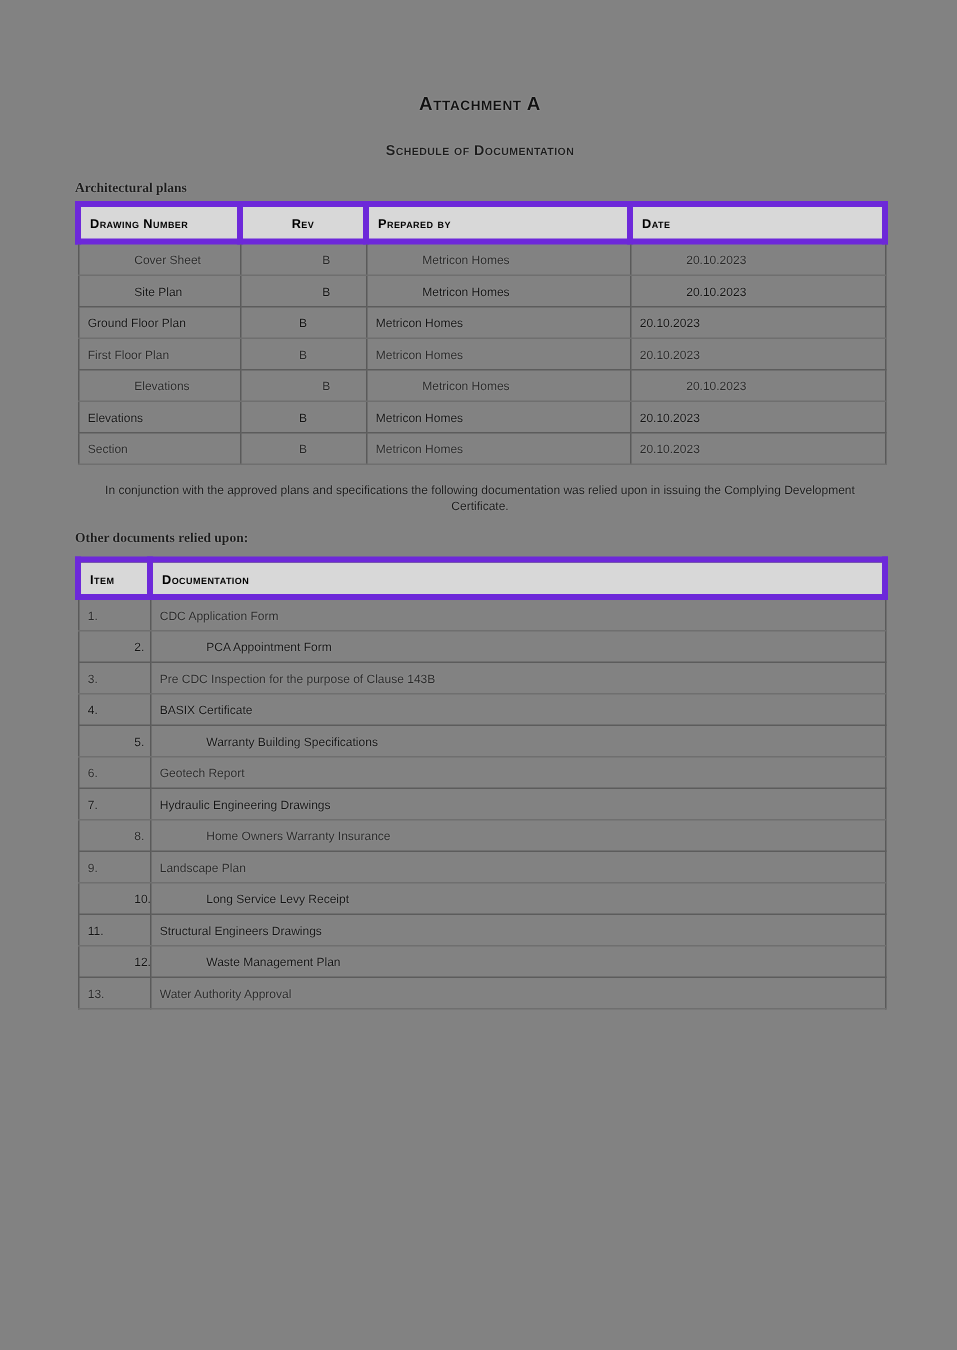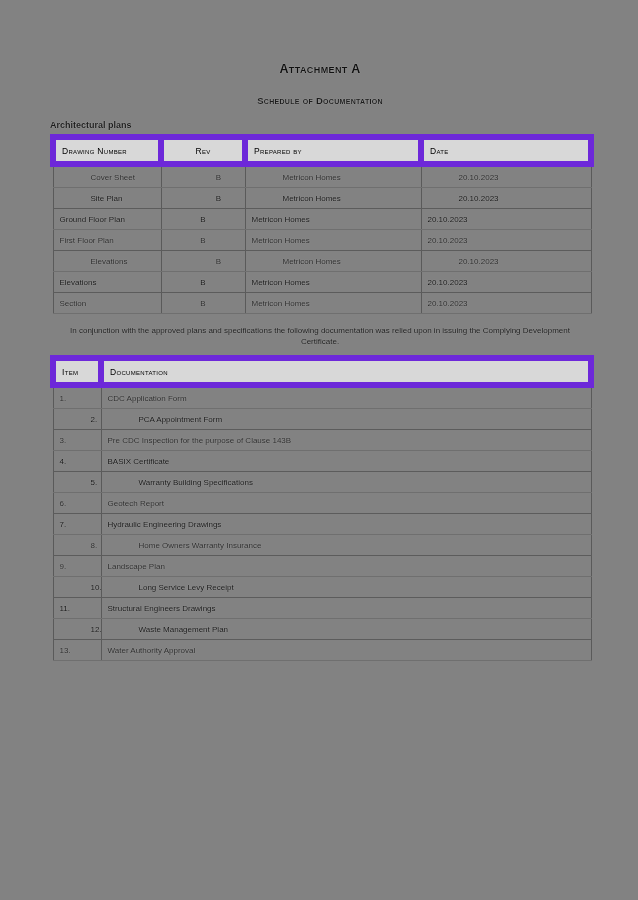--- a/index.html
+++ b/index.html
@@ -47,20 +47,21 @@
     margin-top: 19px;
     text-shadow: 0 0 1px rgba(255,255,255,0.45);
   }
   .section-label {
     font-size: 9px;
     font-weight: bold;
     color: #1b1b1b;
     margin-top: 14px;
     margin-bottom: 4px;
     text-shadow: 0 0 1px rgba(255,255,255,0.5);
+    font-family: Liberation Serif, serif;
   }
   .section-label.tight {
     margin-top: 10px;
     margin-bottom: 5px;
   }
 
   
   .body-para {
     font-size: 8px;
     line-height: 10.5px;
@@ -83,23 +84,23 @@
     border: 1px solid #5a5a5a;
     padding: 3px 6px;
     text-align: left;
     vertical-align: middle;
     color: #121212;
     overflow: hidden;
     white-space: nowrap;
   }
   table.doc-table thead th {
     background: #d8d8d8;
-    border: 6px solid #6d28d9;
+    border: 4px solid #6d28d9;
     font-size: 8.5px;
-    font-weight: normal;
+    font-weight: bold;
     font-variant: small-caps;
     letter-spacing: 0.3px;
     height: 15px;
     color: #000000;
     text-shadow: none;
   }
   table.doc-table tbody td {
     font-size: 8px;
     height: 14px;
     text-shadow: 0 0 1px rgba(255,255,255,0.42);
@@ -209,20 +210,21 @@
             <td class="rev cell-faint">B</td>
             <td class="cell-faint">Metricon Homes</td>
             <td class="cell-faint">20.10.2023</td>
           </tr>
         </tbody>
       </table>
     </div>
 
     <p class="body-para">In conjunction with the approved plans and specifications the following documentation was relied upon in issuing the Complying Development Certificate.</p>
 
+    <div class="section-label tight">Other documents relied upon:</div>
 
     <div class="table-wrap second">
       <table class="doc-table t-docs">
         <colgroup>
           <col class="c-item">
           <col class="c-doc">
         </colgroup>
         <thead>
           <tr>
             <th>Item</th>

